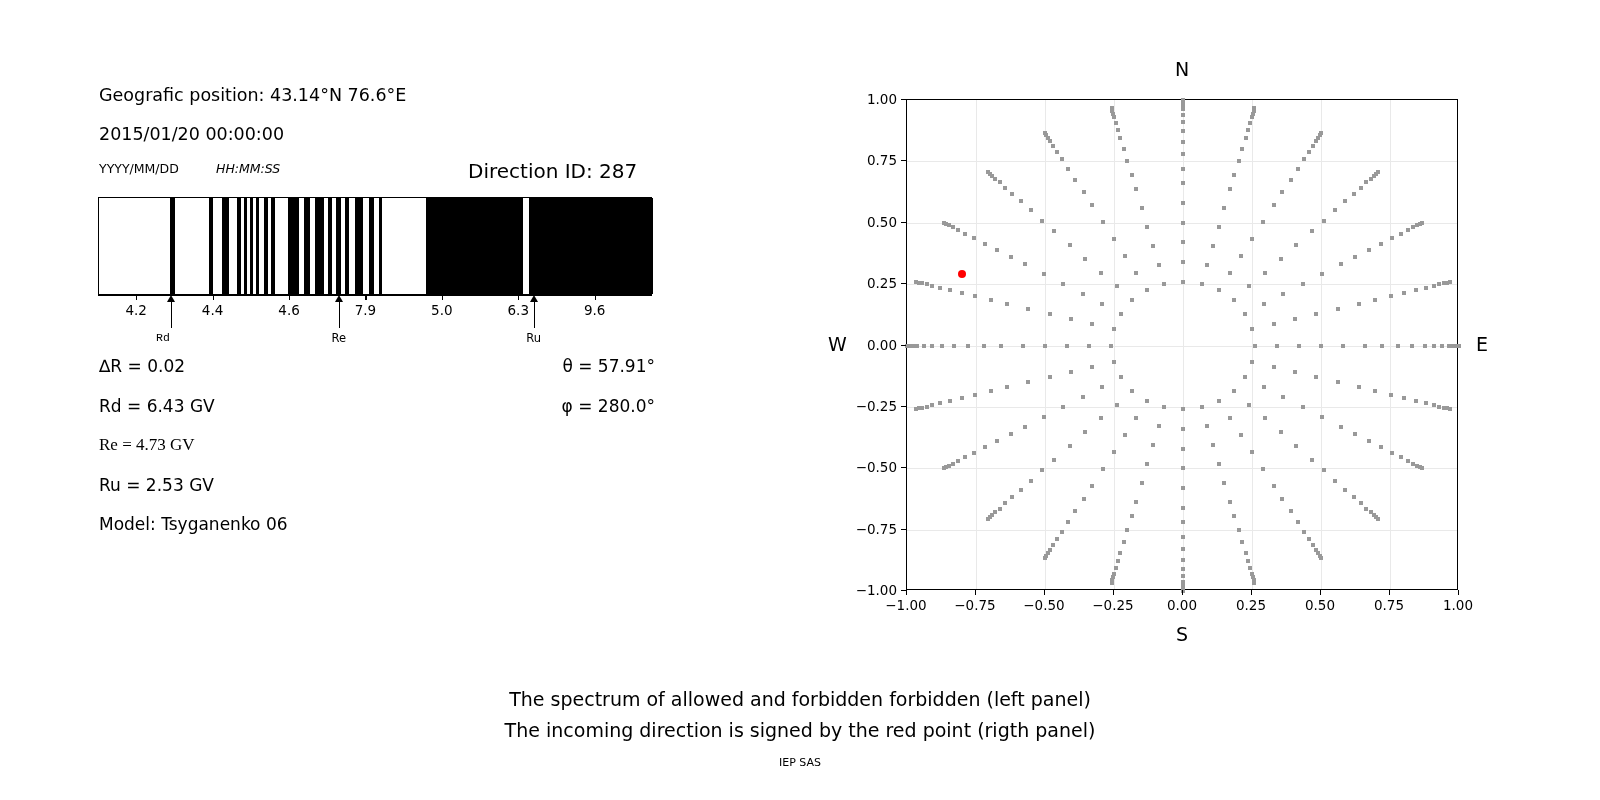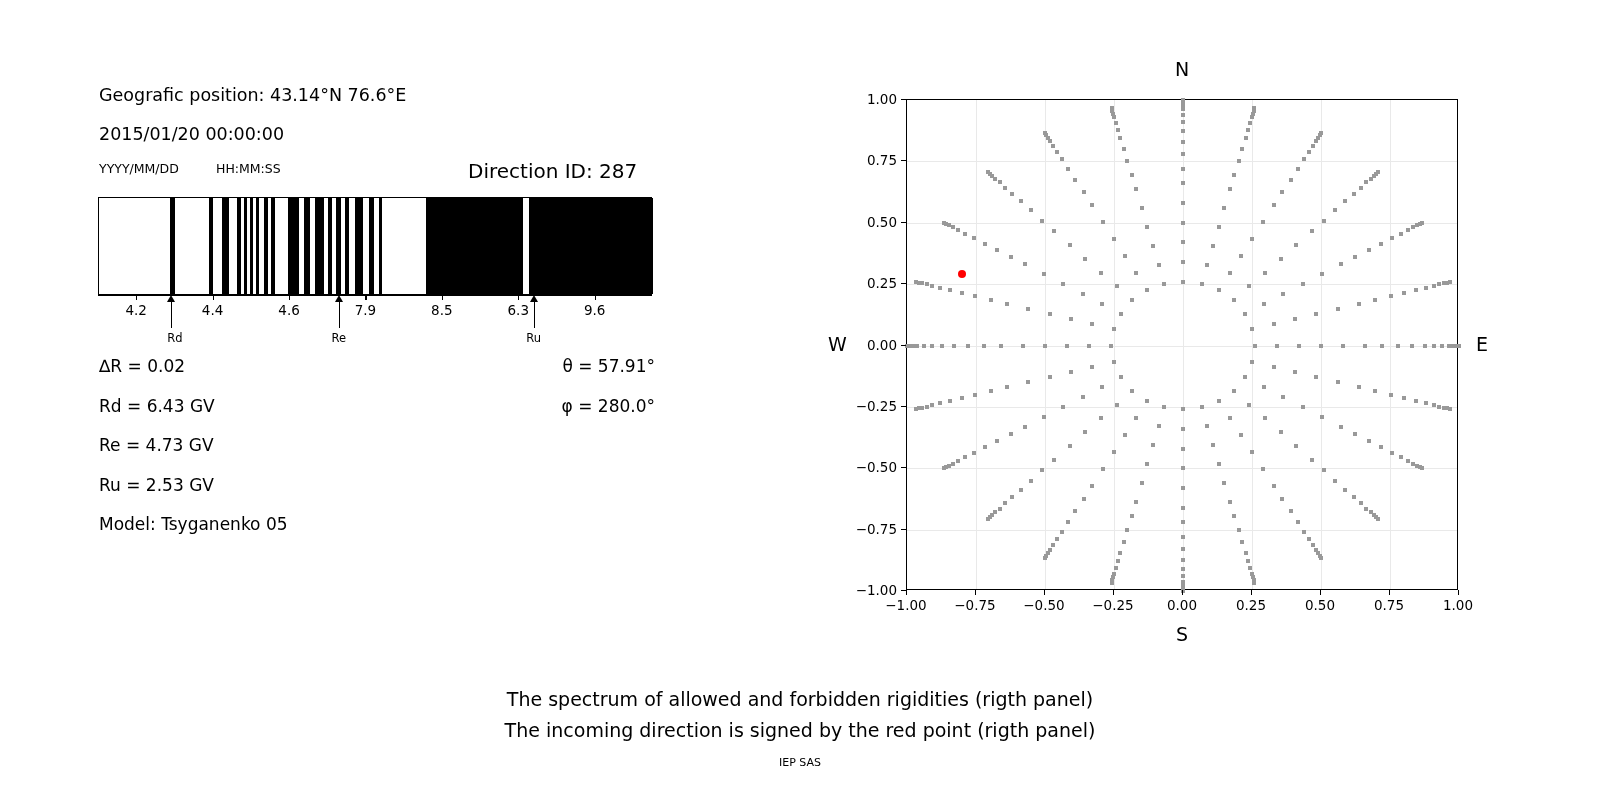--- a/index.html
+++ b/index.html
@@ -4,21 +4,21 @@
 <style>
   html,body{margin:0;padding:0;background:#ffffff;}
   body{width:1600px;height:800px;position:relative;overflow:hidden;
        font-family:"DejaVu Sans","Liberation Sans",sans-serif;color:#000;}
   .abs{position:absolute;}
 
   
   #geo-pos{left:99px;top:85px;font-size:17.5px;white-space:nowrap;}
   #datetime{left:99px;top:124px;font-size:17.5px;white-space:nowrap;}
   #fmt-date{left:99px;top:161px;font-size:12.5px;white-space:nowrap;}
-  #fmt-time{left:216px;top:161px;font-size:12.5px;white-space:nowrap;}
+  #fmt-time{left:216px;top:161px;font-size:12.5px;white-space:nowrap;font-style:italic;}
   #dir-id{left:468px;top:159px;font-size:20px;white-space:nowrap;}
 
   #spectrum-box{left:98px;top:197px;width:554px;height:98px;
                 background:#ffffff;box-sizing:border-box;
                 border-top:1.1px solid #000;border-bottom:1.1px solid #000;
                 border-left:1.1px solid #000;border-right:1.1px solid #000;}
   #spectrum-box .band{position:absolute;top:0;height:100%;background:#000;}
 
   #axis-line{left:98px;top:295px;width:554px;height:1.1px;background:#000;}
   .tick{position:absolute;top:295px;width:1.1px;height:5px;background:#000;}
@@ -94,43 +94,43 @@
 <div id="spectrum-axis">
     <div class="tick" style="left: 136.207px;"></div>
     <div class="ticklabel" style="left: 136.207px;">4.2</div>
     <div class="tick" style="left: 212.621px;"></div>
     <div class="ticklabel" style="left: 212.621px;">4.4</div>
     <div class="tick" style="left: 289.034px;"></div>
     <div class="ticklabel" style="left: 289.034px;">4.6</div>
     <div class="tick" style="left: 365.448px;"></div>
     <div class="ticklabel" style="left: 365.448px;">7.9</div>
     <div class="tick" style="left: 441.862px;"></div>
-    <div class="ticklabel" style="left: 441.862px;">8.5</div>
+    <div class="ticklabel" style="left: 441.862px;">5.0</div>
     <div class="tick" style="left: 518.276px;"></div>
     <div class="ticklabel" style="left: 518.276px;">6.3</div>
     <div class="tick" style="left: 594.69px;"></div>
     <div class="ticklabel" style="left: 594.69px;">9.6</div>
   </div>
 <div id="spectrum-markers">
     <div class="arrow" style="left: 170.593px; top: 300px; height: 28px;"></div>
     <div class="arrowhead" style="left: 170.593px; top: 295px;"></div>
-    <div class="arrowlabel" style="left: 175px; top: 331px;">Rd</div>
+    <div class="arrowlabel" style="left: 163px; top: 331px; font-family: Liberation Mono, monospace;">Rd</div>
     <div class="arrow" style="left: 338.703px; top: 300px; height: 28px;"></div>
     <div class="arrowhead" style="left: 338.703px; top: 295px;"></div>
     <div class="arrowlabel" style="left: 338.703px; top: 331px;">Re</div>
     <div class="arrow" style="left: 533.559px; top: 300px; height: 28px;"></div>
     <div class="arrowhead" style="left: 533.559px; top: 295px;"></div>
     <div class="arrowlabel" style="left: 533.559px; top: 331px;">Ru</div>
   </div>
 <div id="param-block">
     <div class="param" style="left: 99px; top: 356px;">∆R = 0.02</div>
     <div class="param" style="left: 99px; top: 395.5px;">Rd = 6.43 GV</div>
-    <div class="param" style="left: 99px; top: 435px;">Re = 4.73 GV</div>
+    <div class="param" style="left: 99px; top: 435px; font-family: Liberation Serif, serif;">Re = 4.73 GV</div>
     <div class="param" style="left: 99px; top: 474.5px;">Ru = 2.53 GV</div>
-    <div class="param" style="left: 99px; top: 514px;">Model: Tsyganenko 05</div>
+    <div class="param" style="left: 99px; top: 514px;">Model: Tsyganenko 06</div>
     <div class="param-r" style="left: 655px; top: 356px;">θ = 57.91°</div>
     <div class="param-r" style="left: 655px; top: 395.5px;">φ = 280.0°</div>
   </div>
 
 <div class="abs" id="polar-frame">
     <div class="gridline" style="left: 69px; top: 0px; width: 1px; height: 100%;"></div>
     <div class="gridline" style="left: 138px; top: 0px; width: 1px; height: 100%;"></div>
     <div class="gridline" style="left: 207px; top: 0px; width: 1px; height: 100%;"></div>
     <div class="gridline" style="left: 276px; top: 0px; width: 1px; height: 100%;"></div>
     <div class="gridline" style="left: 345px; top: 0px; width: 1px; height: 100%;"></div>
@@ -565,15 +565,15 @@
     <div class="xtick" style="left: 1389px; top: 590px;"></div>
     <div class="xlabel" style="left: 1389px; top: 597px;">0.75</div>
     <div class="xtick" style="left: 1458px; top: 590px;"></div>
     <div class="xlabel" style="left: 1458px; top: 597px;">1.00</div>
     <div class="compass" style="left: 1182px; top: 58px; transform: translate(-50%, 0px);">N</div>
     <div class="compass" style="left: 1182px; top: 623px; transform: translate(-50%, 0px);">S</div>
     <div class="compass" style="left: 828px; top: 332.5px; transform: translate(0px, 0px);">W</div>
     <div class="compass" style="left: 1476px; top: 332.5px; transform: translate(0px, 0px);">E</div>
   </div>
 
-<div class="caption abs" id="cap1">The spectrum of allowed and forbidden rigidities (rigth panel)</div>
+<div class="caption abs" id="cap1">The spectrum of allowed and forbidden forbidden (left panel)</div>
 <div class="caption abs" id="cap2">The incoming direction is signed by the red point (rigth panel)</div>
 <div class="caption abs" id="footer">IEP SAS</div>
 
 </body></html>

